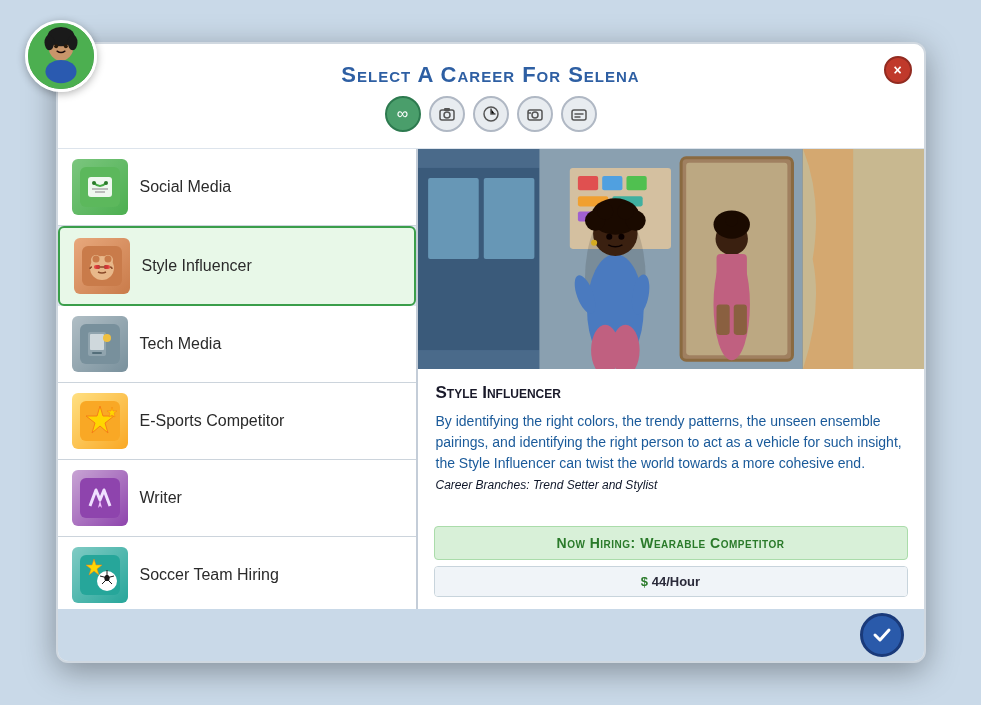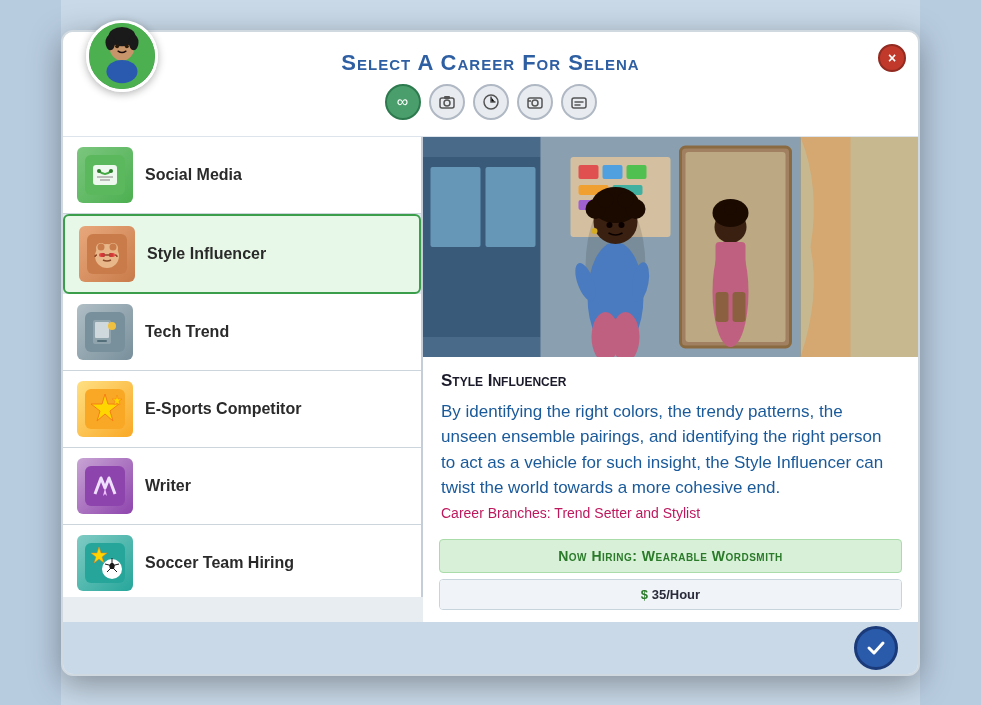--- a/index.html
+++ b/index.html
@@ -9,21 +9,21 @@
       height: 705px;
       background: #b8cce0;
       font-family: 'Segoe UI', Arial, sans-serif;
       display: flex;
       align-items: center;
       justify-content: center;
       overflow: hidden;
     }
 
     .outer-container {
-      width: 859px;
+      width: 981px;
       height: 705px;
       background: #c9d9e8;
       position: relative;
       display: flex;
       align-items: center;
       justify-content: center;
     }
 
     .modal {
       width: 870px;
@@ -138,21 +138,21 @@
       display: flex;
       align-items: center;
       justify-content: center;
       font-size: 28px;
       flex-shrink: 0;
       overflow: hidden;
     }
 
     .career-name {
       font-size: 16px;
-      font-weight: 700;
+      font-weight: 400;
       color: #2a2a2a;
     }
 
     
     .career-detail {
       flex: 1;
       display: flex;
       flex-direction: column;
       background: white;
     }
@@ -176,29 +176,30 @@
     .career-info-title {
       font-size: 17px;
       font-weight: bold;
       color: #1a1a2a;
       font-variant: small-caps;
       text-transform: capitalize;
       margin-bottom: 8px;
     }
 
     .career-description {
-      font-size: 17px;
+      font-size: 14px;
       color: #1a5a9a;
       line-height: 1.5;
     }
 
     .career-branches {
-      font-size: 14px;
-      color: #be185d;
+      font-size: 12px;
+      color: #0f172a;
       margin-top: 4px;
+      font-style: italic;
     }
 
     .hiring-bar {
       background: #d8f0d8;
       border: 1px solid #aadcaa;
       border-radius: 4px;
       margin: 8px 16px 6px 16px;
       padding: 7px 10px;
       text-align: center;
     }
@@ -410,21 +411,21 @@
               <rect width="40" height="40" rx="6" fill="#78909c"></rect>
               <rect x="8" y="8" width="18" height="24" rx="2" fill="#90a4ae"></rect>
               <rect x="10" y="10" width="14" height="16" rx="1" fill="#cfd8dc"></rect>
               <rect x="12" y="28" width="10" height="2" rx="1" fill="#546e7a"></rect>
               <circle cx="27" cy="14" r="4" fill="#f0c040"></circle>
               <rect x="26" y="19" width="6" height="1.5" fill="#78909c"></rect>
               <rect x="26" y="22" width="6" height="1.5" fill="#78909c"></rect>
               <rect x="26" y="25" width="4" height="1.5" fill="#78909c"></rect>
             </svg>
           </div>
-          <span class="career-name">Tech Trend</span>
+          <span class="career-name">Tech Media</span>
         </div>
 
         <div class="career-item">
           <div class="career-icon icon-esports">
             <svg width="40" height="40" viewBox="0 0 40 40">
               <rect width="40" height="40" rx="6" fill="#f9a825"></rect>
 
               <polygon points="20,5 23,15 34,15 25,22 28,32 20,25 12,32 15,22 6,15 17,15" fill="#ffd600" stroke="#f57f17" stroke-width="1"></polygon>
 
               <polygon points="32,6 33,10 37,10 34,12 35,16 32,14 29,16 30,12 27,10 31,10" fill="#ffd600" stroke="#f57f17" stroke-width="0.5"></polygon>
@@ -525,27 +526,27 @@
           </svg>
         </div>
 
         <div class="career-info">
           <div class="career-info-title">Style Influencer</div>
           <div class="career-description">By identifying the right colors, the trendy patterns, the unseen ensemble pairings, and identifying the right person to act as a vehicle for such insight, the Style Influencer can twist the world towards a more cohesive end.</div>
           <div class="career-branches">Career Branches: Trend Setter and Stylist</div>
         </div>
 
         <div class="hiring-bar">
-          <span class="hiring-label">Now Hiring: Wearable Wordsmith</span>
+          <span class="hiring-label">Now Hiring: Wearable Competitor</span>
         </div>
 
         <div class="job-stats">
           <div class="job-stat">
             <span class="dollar">$</span>
-            <span class="stat-value"> 35/Hour</span>
+            <span class="stat-value"> 44/Hour</span>
           </div>
         </div>
 
       </div>
     </div>
 
     <div class="modal-footer">
       <div class="confirm-btn">
         <svg width="24" height="24" viewBox="0 0 24 24">
           <path d="M5 12 L10 17 L19 7" stroke="white" stroke-width="3" fill="none" stroke-linecap="round" stroke-linejoin="round"></path>

